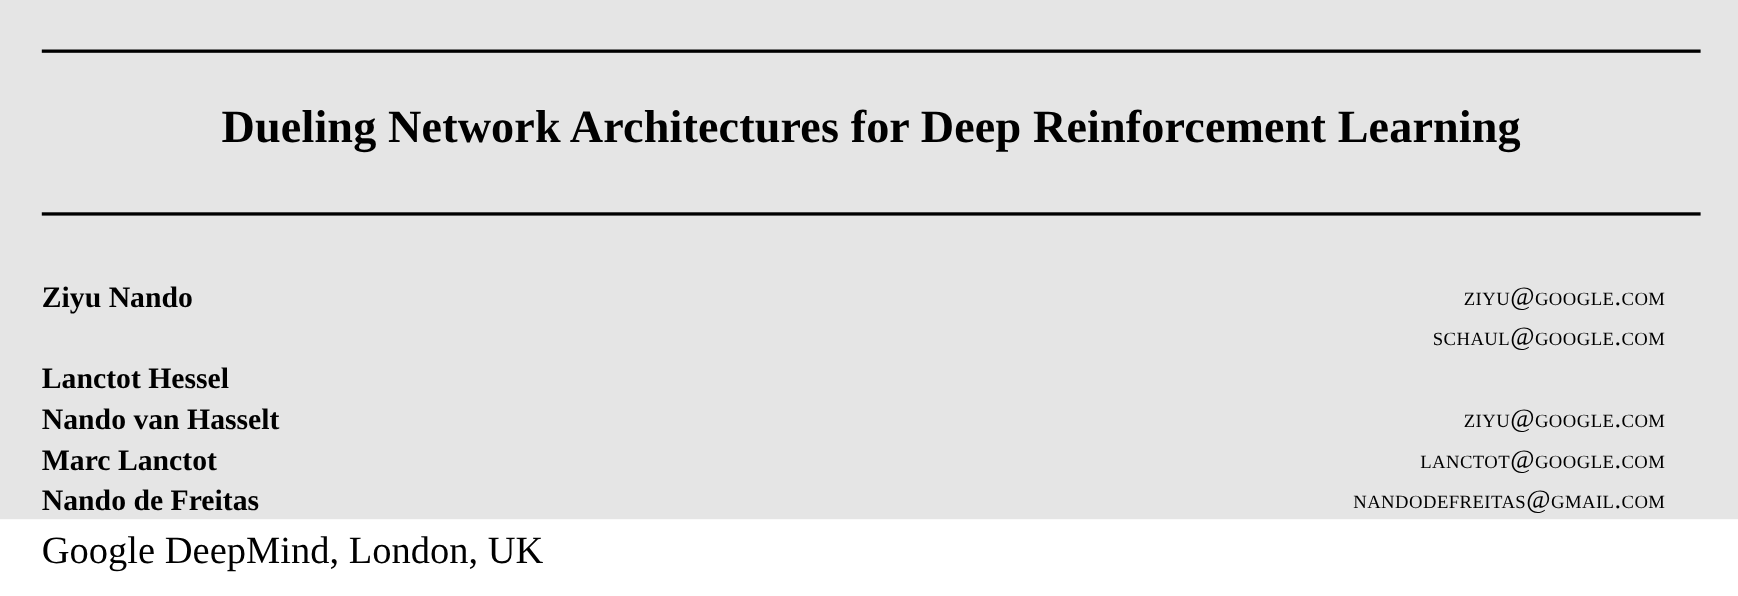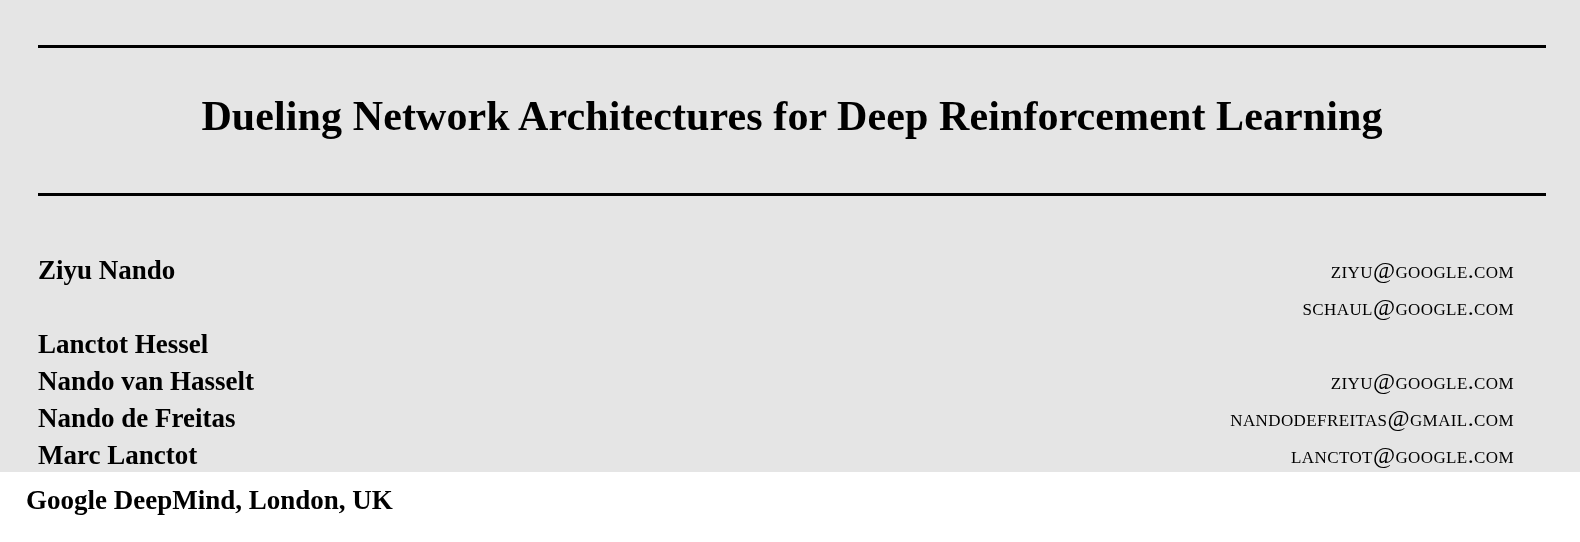--- a/index.html
+++ b/index.html
@@ -79,24 +79,24 @@
     font-weight: normal;
     font-variant: small-caps;
     font-variant-caps: small-caps;
     line-height: 37px;
     letter-spacing: 0.4px;
     white-space: nowrap;
   }
 
   .affiliation {
     position: absolute;
-    left: 26px;
+    left: 38px;
     top: 482px;
-    font-size: 27px;
-    font-weight: bold;
+    font-size: 35px;
+    font-weight: normal;
     line-height: 37px;
     white-space: nowrap;
   }
 </style>
 </head>
 <body>
 
 <div class="page">
 
   <div class="rule rule-top"></div>
@@ -121,26 +121,26 @@
     <div class="author-row">
       <span class="author-name">Lanctot Hessel</span>
     </div>
 
     <div class="author-row">
       <span class="author-name">Nando van Hasselt</span>
       <span class="author-email">ziyu@google.com</span>
     </div>
 
     <div class="author-row">
-      <span class="author-name">Nando de Freitas</span>
-      <span class="author-email">nandodefreitas@gmail.com</span>
+      <span class="author-name">Marc Lanctot</span>
+      <span class="author-email">lanctot@google.com</span>
     </div>
 
     <div class="author-row">
-      <span class="author-name">Marc Lanctot</span>
-      <span class="author-email">lanctot@google.com</span>
+      <span class="author-name">Nando de Freitas</span>
+      <span class="author-email">nandodefreitas@gmail.com</span>
     </div>
 
   </div>
 
   <div class="affiliation">Google DeepMind, London, UK</div>
 
 </div>
 
 </body></html>

